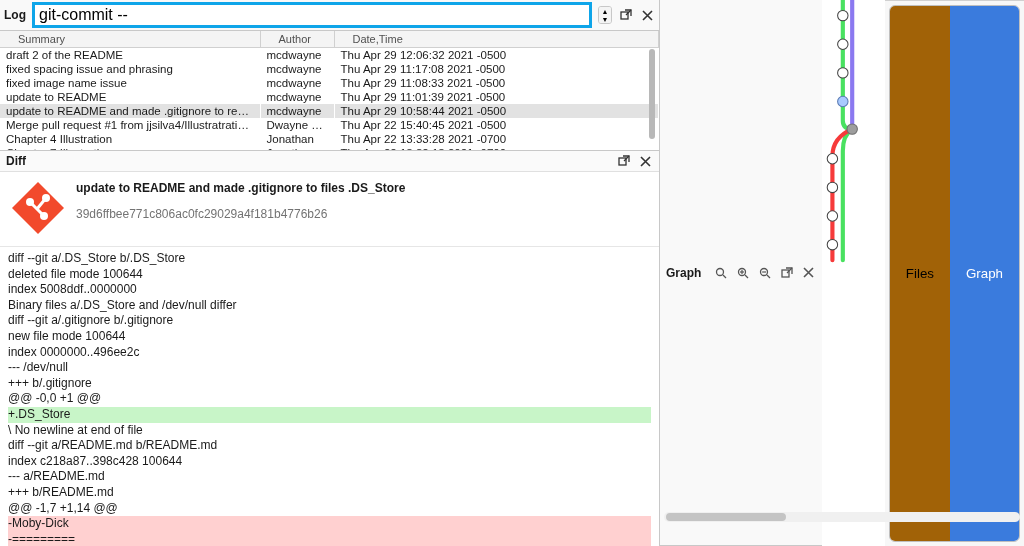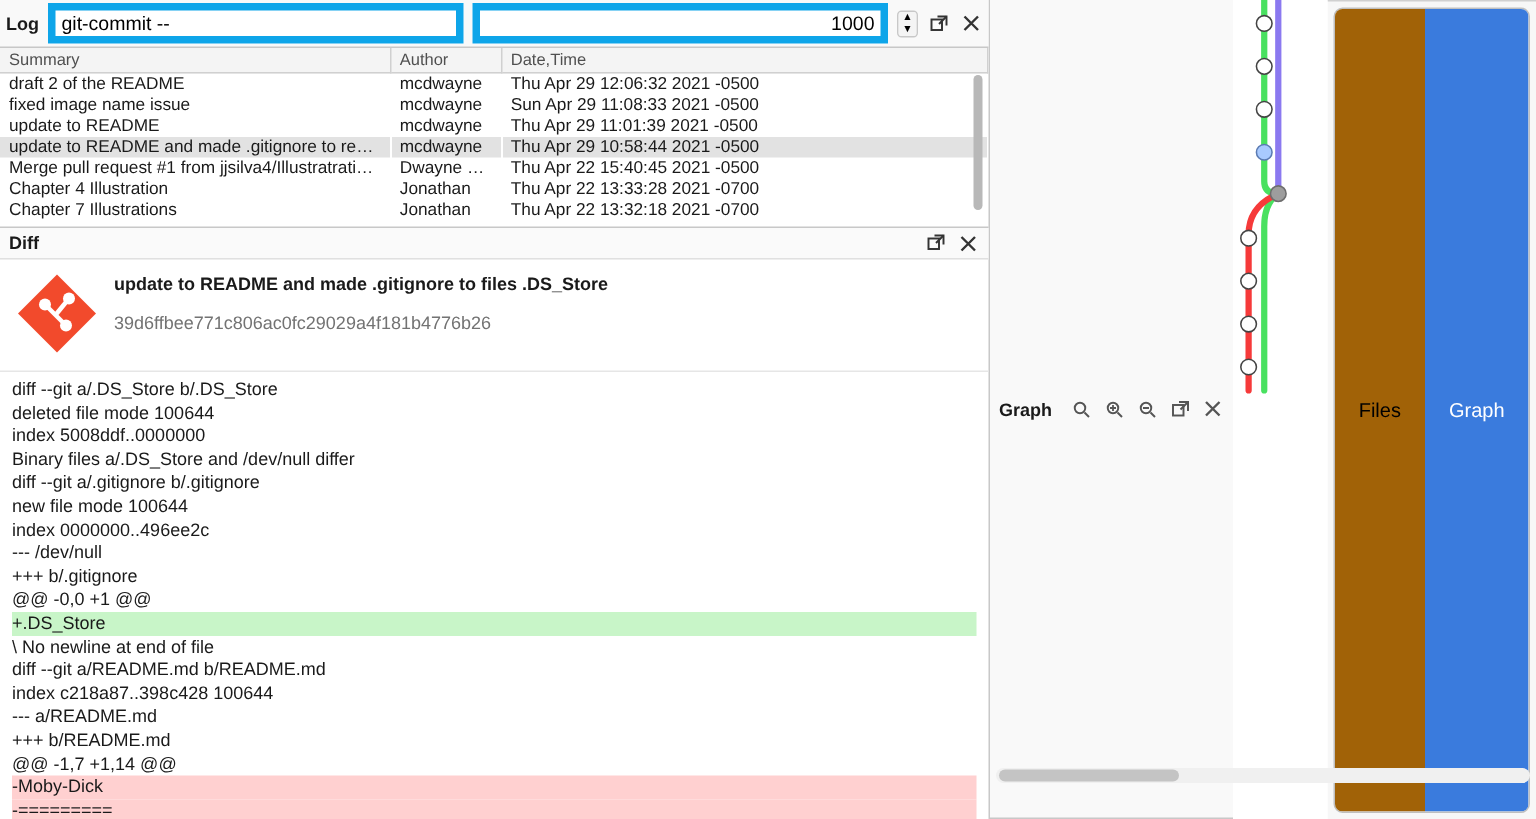--- a/index.html
+++ b/index.html
@@ -4,29 +4,29 @@
 <style>
   * { box-sizing: border-box; margin: 0; padding: 0; }
   html, body { width: 1024px; height: 546px; font-family: -apple-system, "Helvetica Neue", Arial, sans-serif; font-size: 12px; color: #1a1a1a; background: #fff; overflow: hidden; }
   .app { display: flex; width: 100%; height: 100%; }
   .left { width: 660px; display: flex; flex-direction: column; border-right: 1px solid #c8c8c8; }
   .right { flex: 1; display: flex; flex-direction: row; position: relative; }
 
   
   .log-head { display: flex; align-items: center; gap: 6px; border-bottom: 1px solid #c8c8c8; padding: 2px 4px; background: #f9f9f9; }
   .log-head .lbl { font-weight: 600; }
-  .log-head input[type=text] { flex: 1; border: 5px solid #0ea5e9; padding: 1px 4px; font-size: 13px; background: #fff; }
+  .log-head input[type=text] { flex: 1; border: 3px solid #0ea5e9; padding: 1px 4px; font-size: 16px; background: #fff; }
   .log-head .num { width: 48px; border: 1px solid #c8c8c8; padding: 1px 3px; text-align: right; font-size: 12px; }
   .iconbtn { border: none; background: transparent; cursor: pointer; font-size: 13px; color: #333; padding: 0 2px; line-height: 1; }
   .iconbtn svg { display: block; }
 
   
   .table-wrap { height: 120px; overflow: hidden; position: relative; border-bottom: 1px solid #c8c8c8; }
   table.commits { width: 100%; border-collapse: collapse; table-layout: fixed; }
-  table.commits th { text-align: left; font-weight: 400; color: #505050; background: #f4f4f4; border-bottom: 1px solid #d0d0d0; border-right: 1px solid #d0d0d0; padding: 2px 6px; font-size: 11px; }
+  table.commits th { text-align: left; font-weight: 400; color: #505050; background: #f4f4f4; border-bottom: 1px solid #d0d0d0; border-right: 1px solid #d0d0d0; padding: 2px 18px; font-size: 11px; }
   table.commits td { padding: 1px 6px; font-size: 11.5px; white-space: nowrap; overflow: hidden; text-overflow: ellipsis; border-right: 1px solid transparent; }
   table.commits tr.sel td { background: #e2e2e2; }
   table.commits .c-sum { width: 260px; }
   table.commits .c-auth { width: 74px; }
   table.commits .c-date { width: auto; }
   .tbl-scroll { position: absolute; right: 2px; top: 18px; bottom: 2px; width: 8px; background: transparent; }
   .tbl-scroll .thumb { position: absolute; left: 0; width: 6px; background: #b8b8b8; border-radius: 3px; }
 
   
   .diff-head { display: flex; align-items: center; gap: 6px; padding: 3px 6px; background: #fafafa; border-bottom: 1px solid #e0e0e0; }
@@ -69,21 +69,20 @@
 </head>
 <body>
 
 <div class="app">
 
   <div class="left">
 
     <div class="log-head">
       <span class="lbl">Log</span>
       <input type="text" value="git-commit --" style="">
-      <input type="text" class="num" value="1000" style="">
       <span class="stepper">
         <button>▲</button>
         <button>▼</button>
       </span>
       <button class="iconbtn" title="popout">
         <svg width="12" height="12" viewBox="0 0 12 12">
             <rect x="1" y="3" width="7" height="7" fill="none" stroke="#333" stroke-width="1.3"></rect>
             <path d="M5 1 H11 V7" fill="none" stroke="#333" stroke-width="1.3"></path>
             <path d="M11 1 L6 6" stroke="#333" stroke-width="1.3"></path>
           </svg>
@@ -104,23 +103,28 @@
             <th class="c-date">Date,Time</th>
           </tr>
         </thead>
         <tbody id="commit-tbody">
             <tr>
               <td>draft 2 of the README</td>
               <td>mcdwayne</td>
               <td>Thu Apr 29 12:06:32 2021 -0500</td>
             </tr>
             <tr>
+              <td>fixed spacing issue and phrasing</td>
+              <td>mcdwayne</td>
+              <td>Thu Apr 29 11:17:08 2021 -0500</td>
+            </tr>
+            <tr>
               <td>fixed image name issue</td>
               <td>mcdwayne</td>
-              <td>Sun Apr 29 11:08:33 2021 -0500</td>
+              <td>Thu Apr 29 11:08:33 2021 -0500</td>
             </tr>
             <tr>
               <td>update to README</td>
               <td>mcdwayne</td>
               <td>Thu Apr 29 11:01:39 2021 -0500</td>
             </tr>
             <tr class="sel">
               <td>update to README and made .gitignore to remove .DS_…</td>
               <td>mcdwayne</td>
               <td>Thu Apr 29 10:58:44 2021 -0500</td>

